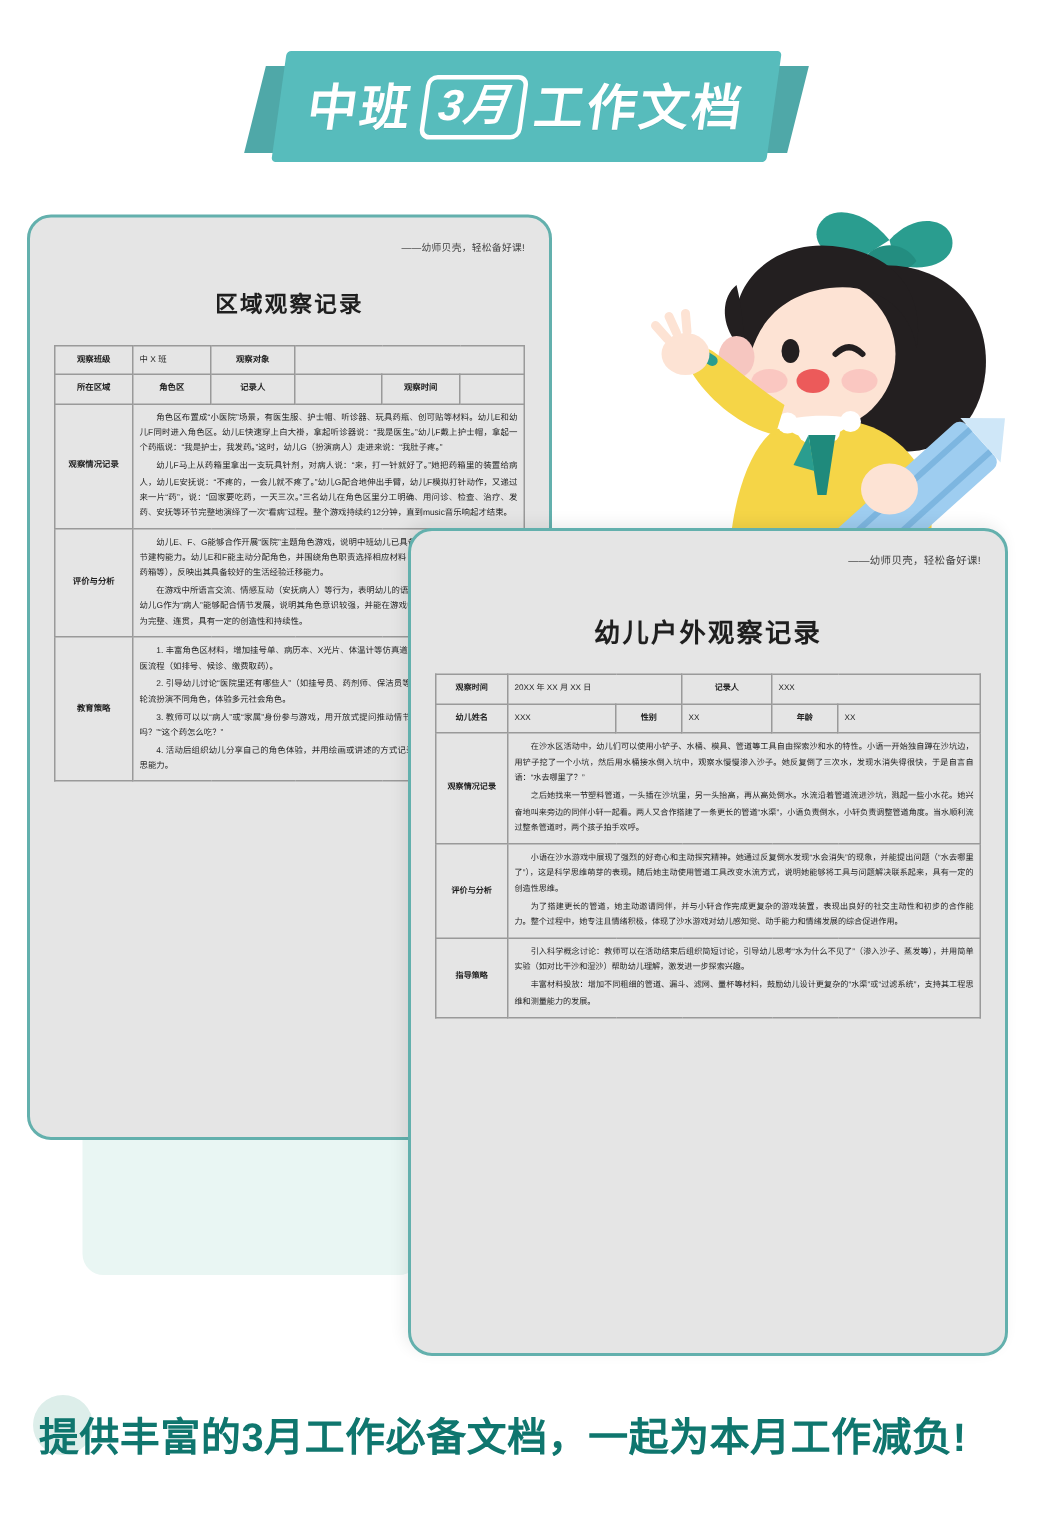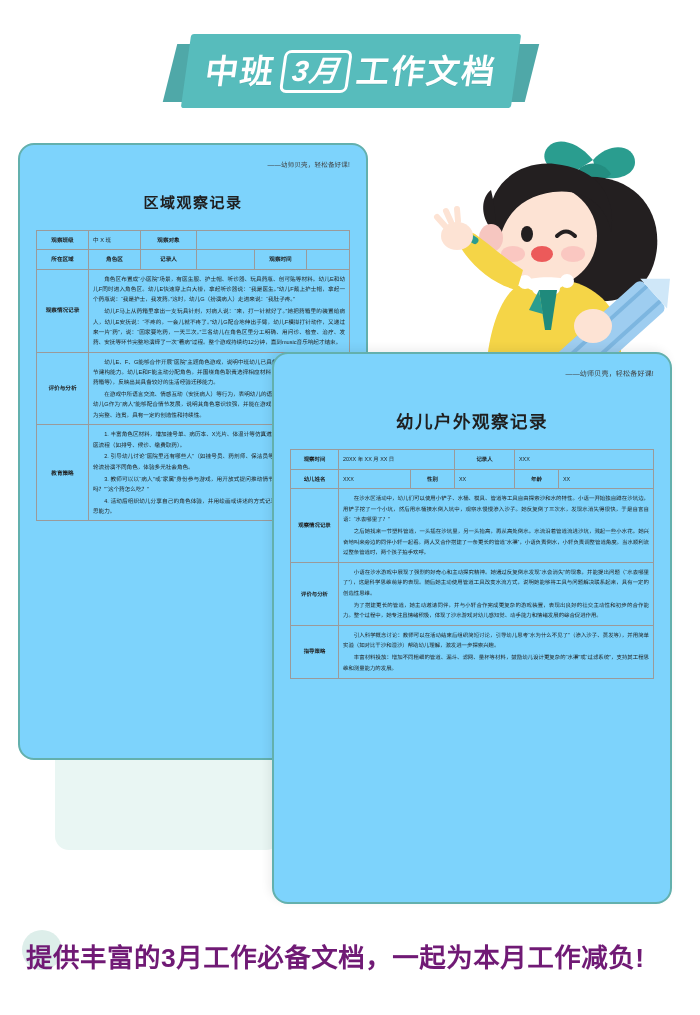--- a/index.html
+++ b/index.html
@@ -73,21 +73,21 @@
     position: absolute;
     left: 55px; top: 730px;
     width: 225px; height: 120px;
     background: #e9f6f3;
     border-radius: 14px;
   }
 
   
   .doc-card {
     position: absolute;
-    background: #7dd3fc;
+    background: #e5e5e5;
     border: 2px solid #63b0ad;
     border-radius: 16px;
     box-sizing: border-box;
     overflow: hidden;
   }
   .doc-card.doc1 {
     left: 18px; top: 143px;
     width: 350px; height: 617px;
     z-index: 3;
   }
@@ -169,21 +169,21 @@
     background: #ddeeea;
     border-radius: 50%;
     z-index: 1;
   }
   .caption {
     position: absolute;
     left: 26px; top: 936px;
     width: 660px;
     font-size: 26.5px;
     font-weight: 700;
-    color: #701a75;
+    color: #0f766e;
     letter-spacing: .5px;
     white-space: nowrap;
     z-index: 2;
   }
 </style>
 </head>
 <body>
 
 <div class="banner-wrap">
   <div class="banner-tail left"></div>

